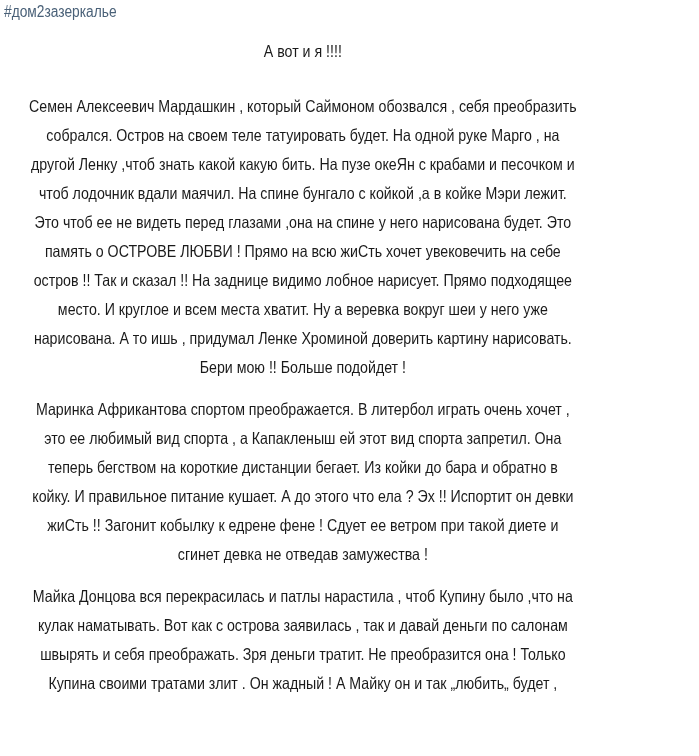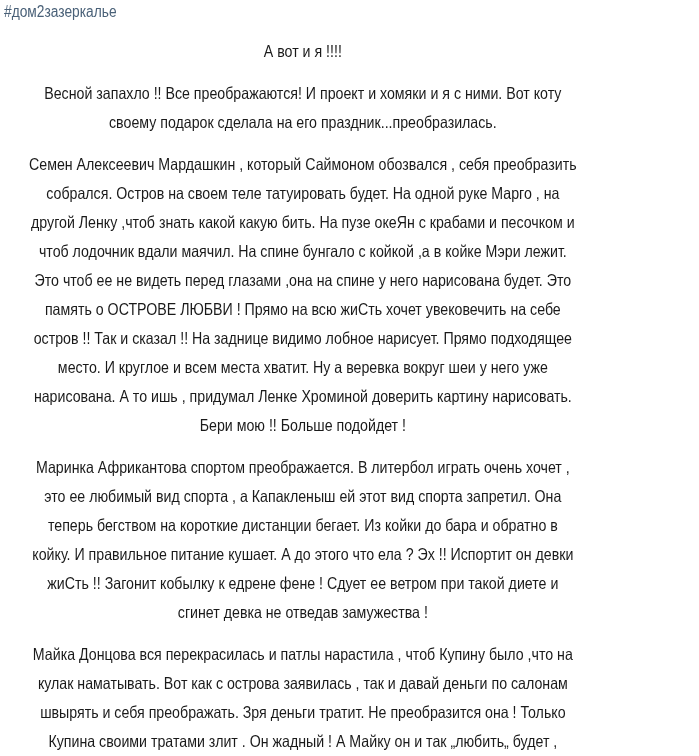--- a/index.html
+++ b/index.html
@@ -60,24 +60,20 @@
   <a class="hashtag">#дом2зазеркалье</a>
 
   <div class="gap"></div>
 
   <p class="para">
     <span class="line">А вот и я !!!!</span>
   </p>
 
   <div class="gap-para"></div>
 
-  <p class="para">
-    <span class="line">Весной запахло !! Все преображаются! И проект и хомяки и я с ними. Вот коту</span>
-    <span class="line">своему подарок сделала на его праздник...преобразилась.</span>
-  </p>
 
   <div class="gap-para"></div>
 
   <p class="para">
     <span class="line">Семен Алексеевич Мардашкин , который Саймоном обозвался , себя преобразить</span>
     <span class="line">собрался. Остров на своем теле татуировать будет. На одной руке Марго , на</span>
     <span class="line">другой Ленку ,чтоб знать какой какую бить. На пузе океЯн с крабами и песочком и</span>
     <span class="line">чтоб лодочник вдали маячил. На спине бунгало с койкой ,а в койке Мэри лежит.</span>
     <span class="line">Это чтоб ее не видеть перед глазами ,она на спине у него нарисована будет. Это</span>
     <span class="line">память о ОСТРОВЕ ЛЮБВИ ! Прямо на всю жиСть хочет увековечить на себе</span>

